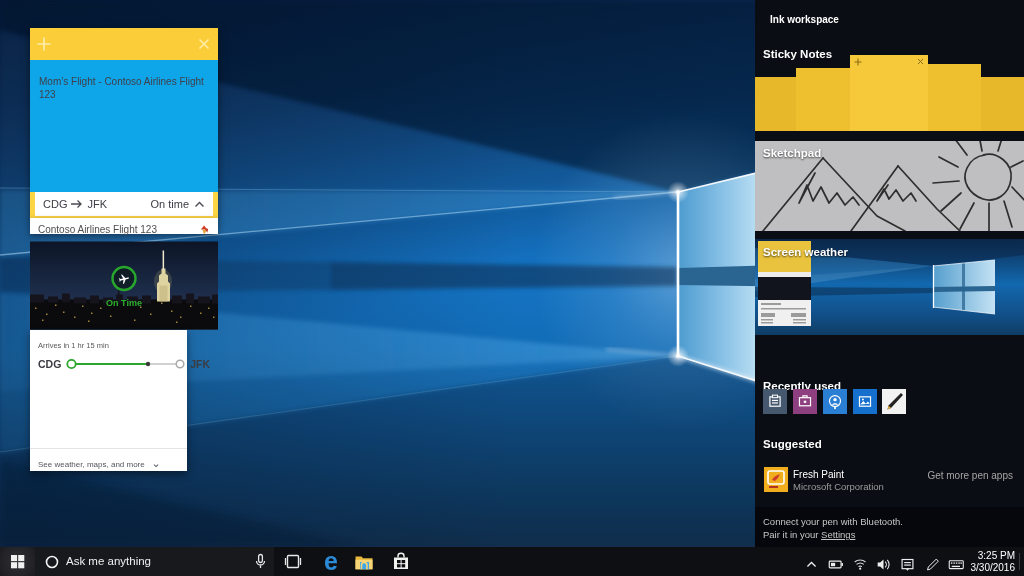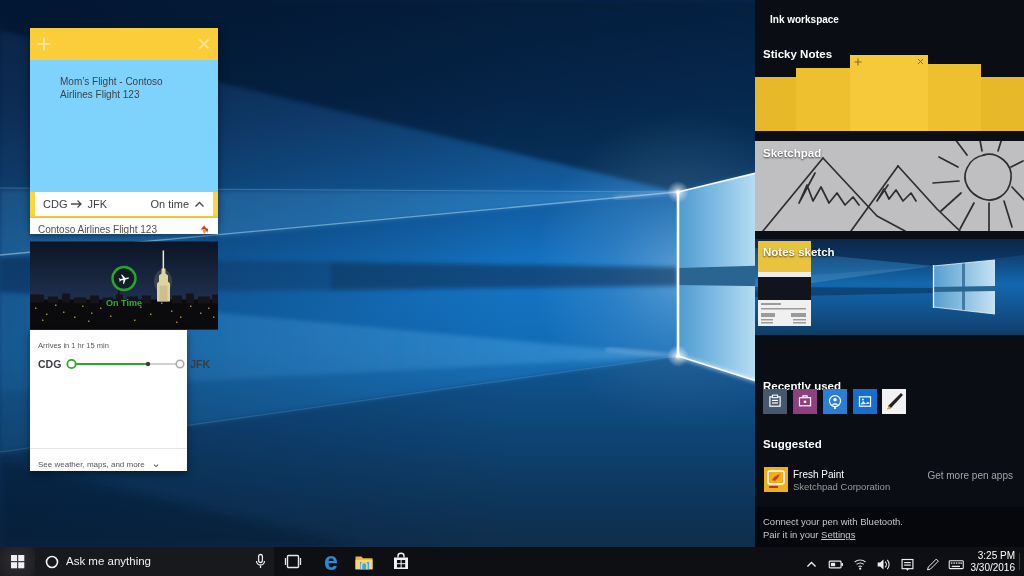--- a/index.html
+++ b/index.html
@@ -5,21 +5,21 @@
   html,body{margin:0;padding:0;background:#000;}
   *{box-sizing:border-box;}
   #screen{position:relative;width:1024px;height:576px;overflow:hidden;
     font-family:"Liberation Sans",sans-serif;background:#0e3c66;}
   #wall{position:absolute;left:0;top:0;}
   .abs{position:absolute;}
   
   #note{left:30px;top:28px;width:188px;background:#fcd544;box-shadow:0 3px 8px rgba(0,0,0,.5);}
   #note-head{height:32px;background:#fbce39;position:relative;}
   #note-head svg{position:absolute;}
-  #note-body{height:132px;background:#7dd3fc;padding:15px 30px;color:#40404a;font-size:10px;line-height:13px;}
+  #note-body{height:132px;background:#0ea5e9;padding:15px 9px;color:#40404a;font-size:10px;line-height:13px;}
   #note-bar{margin:0 5px;height:24px;background:#fff;display:flex;align-items:center;
     font-size:11px;color:#3c3c44;padding:0 8px;}
   #note-bar .right{margin-left:auto;}
   #note-foot{height:2px;background:#fcd544;}
   
   #strip{left:30px;top:218px;width:188px;height:16px;background:#fff;font-size:10px;
     color:#4f4f4f;line-height:23px;padding-left:8px;box-shadow:0 2px 6px rgba(0,0,0,.4);}
   #photo{left:30px;top:241px;width:188px;height:89px;}
   #details{left:30px;top:330px;width:157px;height:141px;background:#fff;
     box-shadow:0 3px 8px rgba(0,0,0,.45);font-size:8px;color:#5a5a5a;}
@@ -338,21 +338,21 @@
         <rect x="6" y="74" width="14" height="4"></rect>
         <rect x="36" y="74" width="15" height="4"></rect>
         <rect x="6" y="80" width="12" height="1.5"></rect>
         <rect x="38" y="80" width="13" height="1.5"></rect>
         <rect x="6" y="83" width="12" height="1.5"></rect>
         <rect x="38" y="83" width="13" height="1.5"></rect>
       </g>
       <rect x="0" y="96" width="269" height="4" fill="#0c0d12"></rect>
     </svg>
   </div>
-  <div class="seclabel" style="left:8px;top:246px;text-shadow:0 1px 2px rgba(0,0,0,.7);">Notes sketch</div>
+  <div class="seclabel" style="left:8px;top:246px;text-shadow:0 1px 2px rgba(0,0,0,.7);">Screen weather</div>
 
   <div class="seclabel" style="left:8px;top:380px;">Recently used</div>
 
   <div class="tile" style="left:8px;background:#46586e;">
     <svg width="24" height="25" viewBox="0 0 24 25">
 <g transform="translate(1.8,1.9) scale(0.85)">      
             <rect x="6" y="7" width="12" height="11" fill="none" stroke="#fff" stroke-width="1.4"></rect>
       <rect x="9" y="5" width="6" height="3" fill="#46586e" stroke="#fff" stroke-width="1.2"></rect>
       <rect x="8.5" y="10.5" width="7" height="1.4" fill="#fff"></rect>
       <rect x="8.5" y="13.5" width="7" height="1.4" fill="#fff"></rect>
@@ -397,21 +397,21 @@
   <div class="seclabel" style="left:8px;top:438px;">Suggested</div>
 
   <div class="abs" style="left:764px;top:467px;width:24px;height:25px;background:#f0ad1d;position:absolute;left:9px;">
     <svg width="24" height="25" viewBox="0 0 24 25">
       <rect x="4" y="4" width="16" height="13" rx="2" fill="none" stroke="#fff" stroke-width="1.6"></rect>
       <path d="M8,13 C10,9 14,8 16,7 l-2,4 -3,3 z" fill="#cf3c2e"></path>
       <rect x="5" y="19" width="9" height="2" fill="#b5341f"></rect>
     </svg>
   </div>
   <div id="fp-name">Fresh Paint</div>
-  <div id="fp-corp">Sketchpad Corporation</div>
+  <div id="fp-corp">Microsoft Corporation</div>
   <div id="fp-more">Get more pen apps</div>
 
   <div id="pen-strip">Connect your pen with Bluetooth.<br>Pair it in your <span style="text-decoration:underline">Settings</span></div>
 </div>
 
 <div id="taskbar" class="abs">
   <div id="startbtn">
     <svg width="35" height="29" viewBox="0 0 35 29">
       <g fill="#f0f0f0">
         <rect x="11" y="8" width="6.1" height="6.1"></rect>

